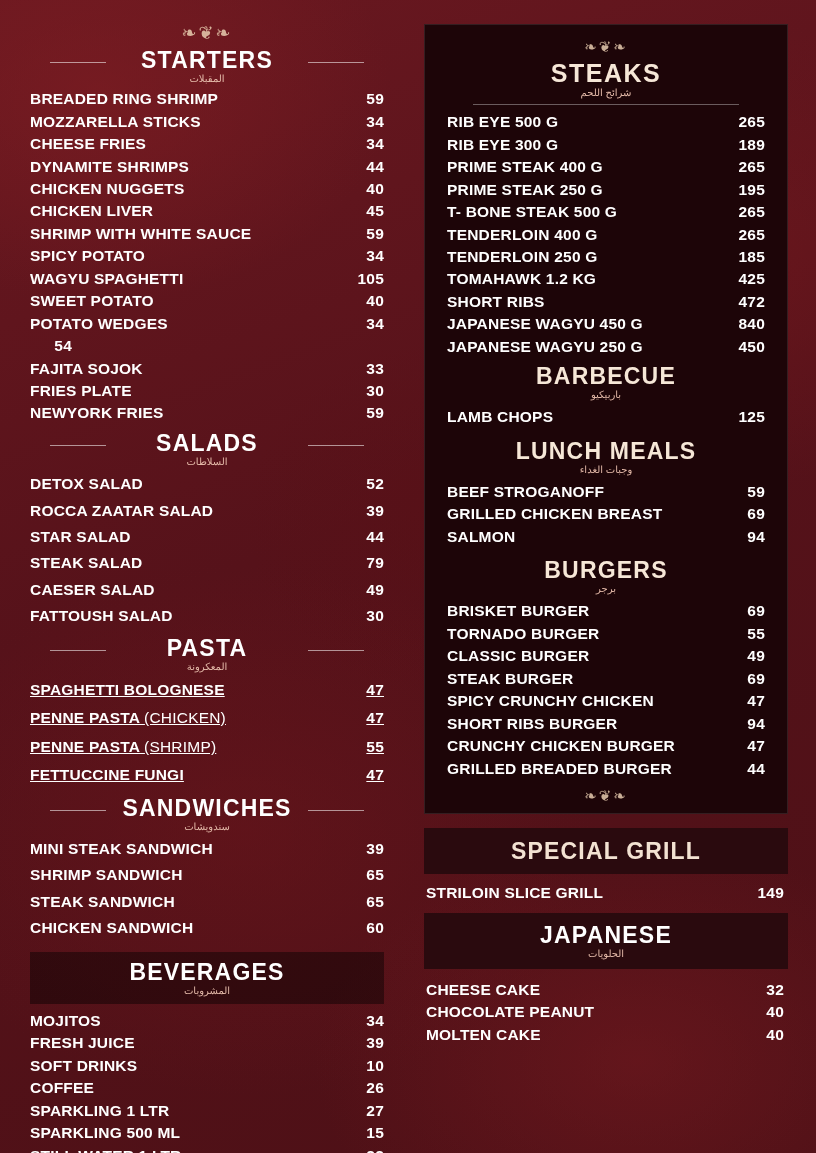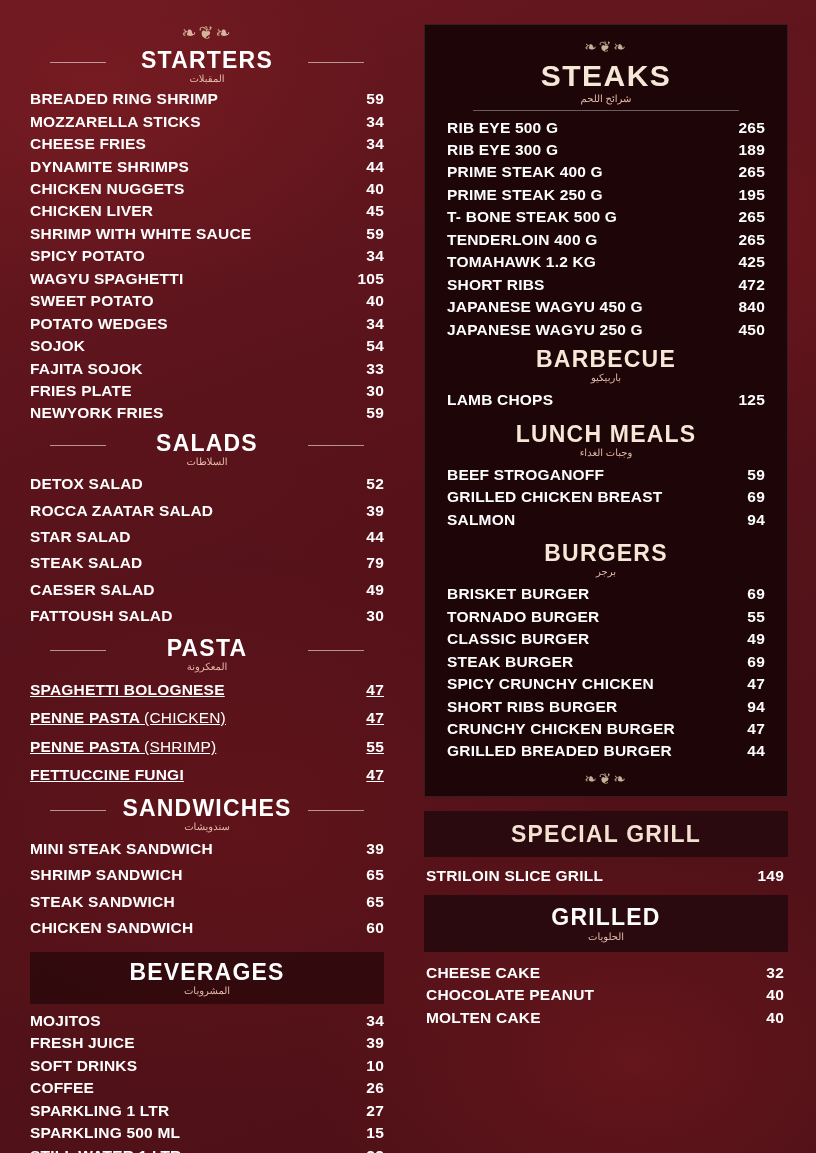--- a/index.html
+++ b/index.html
@@ -123,21 +123,21 @@
     background: #1d0508;
     border: 1px solid rgba(255,255,255,0.10);
     padding: 14px 22px 10px;
     box-sizing: border-box;
     position: relative;
   }
   .dark-panel .sec-title { color: #f6e7d7; }
   .dark-panel .row { color: #ffffff; }
 
   .steaks-title {
-    font-size: 30px;
+    font-size: 25px;
     letter-spacing: 1.5px;
   }
 
   .hr-thin {
     height: 1px;
     background: rgba(255,255,255,0.35);
     margin: 6px 26px 0;
   }
 
   
@@ -220,21 +220,20 @@
         </div>
       <div class="row">
           <span class="name">SWEET POTATO</span>
           <span class="price">40</span>
         </div>
       <div class="row">
           <span class="name">POTATO WEDGES</span>
           <span class="price">34</span>
         </div>
       <div class="row">
-          <span class="name">SOJOK</span>
           <span class="price">54</span>
         </div>
       <div class="row">
           <span class="name">FAJITA SOJOK</span>
           <span class="price">33</span>
         </div>
       <div class="row">
           <span class="name">FRIES PLATE</span>
           <span class="price">30</span>
         </div>
@@ -395,20 +394,24 @@
           </div>
         <div class="row">
             <span class="name">T- BONE STEAK 500 G</span>
             <span class="price">265</span>
           </div>
         <div class="row">
             <span class="name">TENDERLOIN 400 G</span>
             <span class="price">265</span>
           </div>
         <div class="row">
+            <span class="name">TENDERLOIN 250 G</span>
+            <span class="price">185</span>
+          </div>
+        <div class="row">
             <span class="name">TOMAHAWK 1.2 KG</span>
             <span class="price">425</span>
           </div>
         <div class="row">
             <span class="name">SHORT RIBS</span>
             <span class="price">472</span>
           </div>
         <div class="row">
             <span class="name">JAPANESE WAGYU 450 G</span>
             <span class="price">840</span>
@@ -495,21 +498,21 @@
       <div class="sec-title">SPECIAL GRILL</div>
     </div>
     <div class="items plain-list">
       <div class="row">
           <span class="name">STRILOIN SLICE GRILL</span>
           <span class="price">149</span>
         </div>
     </div>
 
     <div class="sec-head banner-dark">
-      <div class="sec-title">GRILLED</div>
+      <div class="sec-title">JAPANESE</div>
       <div class="sec-ar">الحلويات</div>
     </div>
     <div class="items plain-list">
       <div class="row">
           <span class="name">CHEESE CAKE</span>
           <span class="price">32</span>
         </div>
       <div class="row">
           <span class="name">CHOCOLATE PEANUT</span>
           <span class="price">40</span>

